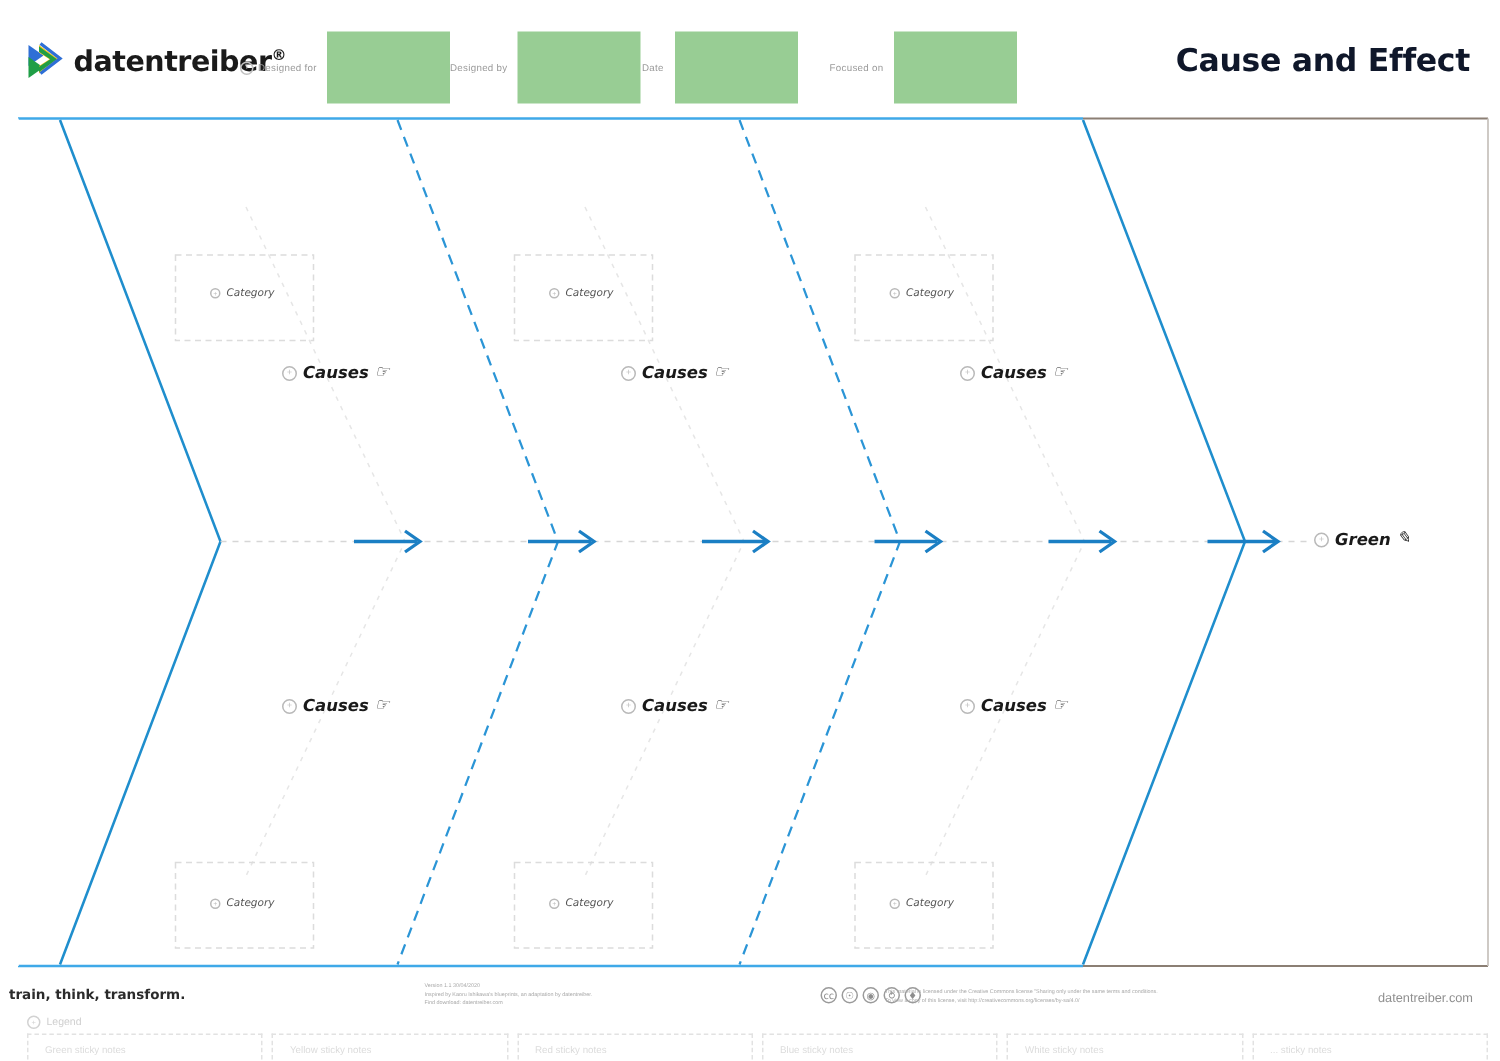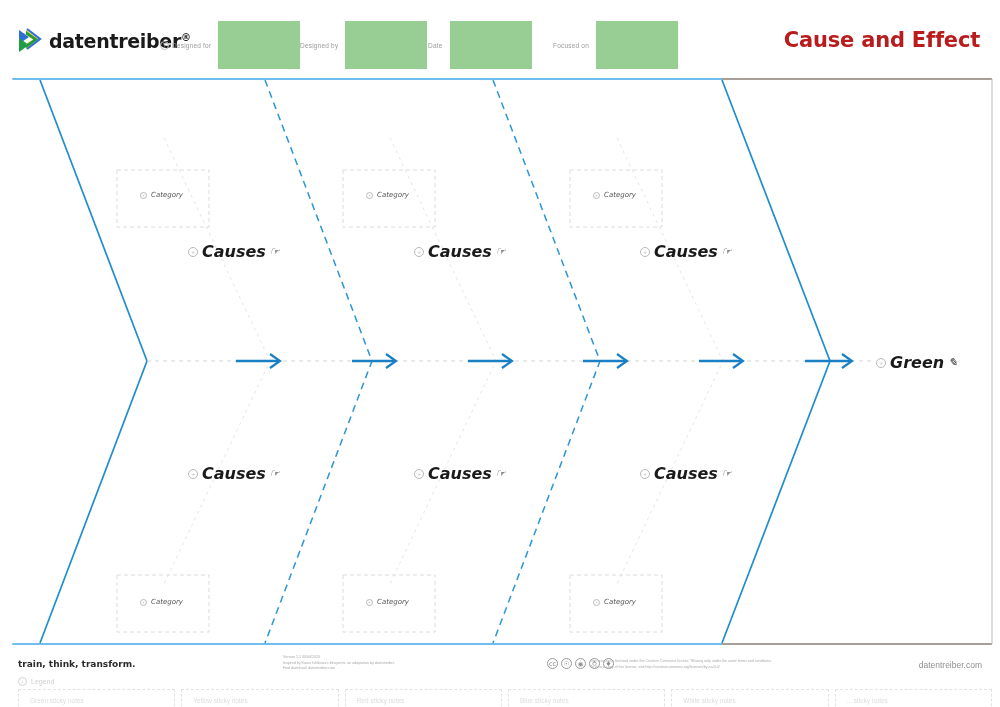--- a/index.html
+++ b/index.html
@@ -25,39 +25,39 @@
                 margin-right:3px; display:inline-flex; align-items:center; justify-content:center;
                 font-size:5px; color:#b5b5b5; flex:none; }
   .field-box { background:#98cd94; width:82px; height:48px; margin-left:7px; }
 
   #f1 { left:160px; }
   #f2 { left:300px; }
   #f3 { left:428px; }
   #f4 { left:553px; }
 
   #page-title { position:absolute; right:20px; top:28px; font-size:21px; font-weight:700;
-                color:#b91c1c; font-family:"DejaVu Sans", sans-serif; letter-spacing:-0.2px; }
+                color:#0f172a; font-family:"DejaVu Sans", sans-serif; letter-spacing:-0.2px; }
 
   
   #canvas { position:absolute; left:12px; top:78px; width:1000px; height:570px;font-style:italic; }
   #canvas svg { display:block; }
 
   .lbl { position:absolute; display:flex; align-items:center; gap:4px; white-space:nowrap; }
   .lbl-ring { width:10px; height:10px; border:0.8px solid #b9b9b9; border-radius:50%;
               display:inline-flex; align-items:center; justify-content:center;
               font-size:6px; color:#bdbdbd; flex:none; }
-  .lbl-text { font-size:16px; font-weight:700; color:#1a1a1a; font-family:"DejaVu Sans", sans-serif; }
+  .lbl-text { font-size:11px; font-weight:700; color:#1a1a1a; font-family:"DejaVu Sans", sans-serif; }
   .lbl-hand { font-size:11px; color:#1a1a1a; line-height:1; }
 
   .cat-lbl .lbl-text { font-size:7px; font-weight:400; color:#555; }
   .cat-lbl .lbl-ring { width:7px; height:7px; font-size:4.5px; }
 
   
   #footer { position:absolute; left:0; top:648px; width:1000px; height:59px; }
-  #tagline { position:absolute; left:18px; top:11px; font-size:9px; font-weight:700; color:#2b2b2b;
+  #tagline { position:absolute; left:6px; top:11px; font-size:9px; font-weight:700; color:#2b2b2b;
              font-family:"DejaVu Sans", sans-serif; }
   #version { position:absolute; left:283px; top:7px; font-size:3.6px; color:#a8a8a8; line-height:1.55; }
   #cc-icons { position:absolute; left:511px; top:658px; display:flex; gap:3px;margin-left:36px; }
   .cc { width:11px; height:11px; border:0.8px solid #9a9a9a; border-radius:50%;
         display:flex; align-items:center; justify-content:center; font-size:6.5px; color:#8d8d8d;
         font-family:"DejaVu Sans", sans-serif; }
   #cc-text { position:absolute; left:590px; top:659px; font-size:3.6px; color:#a8a8a8; line-height:1.6; }
   #site { position:absolute; right:18px; top:12px; font-size:8.5px; color:#8f8f8f; }
 
   #legend { position:absolute; left:18px; top:677px; width:974px; }

